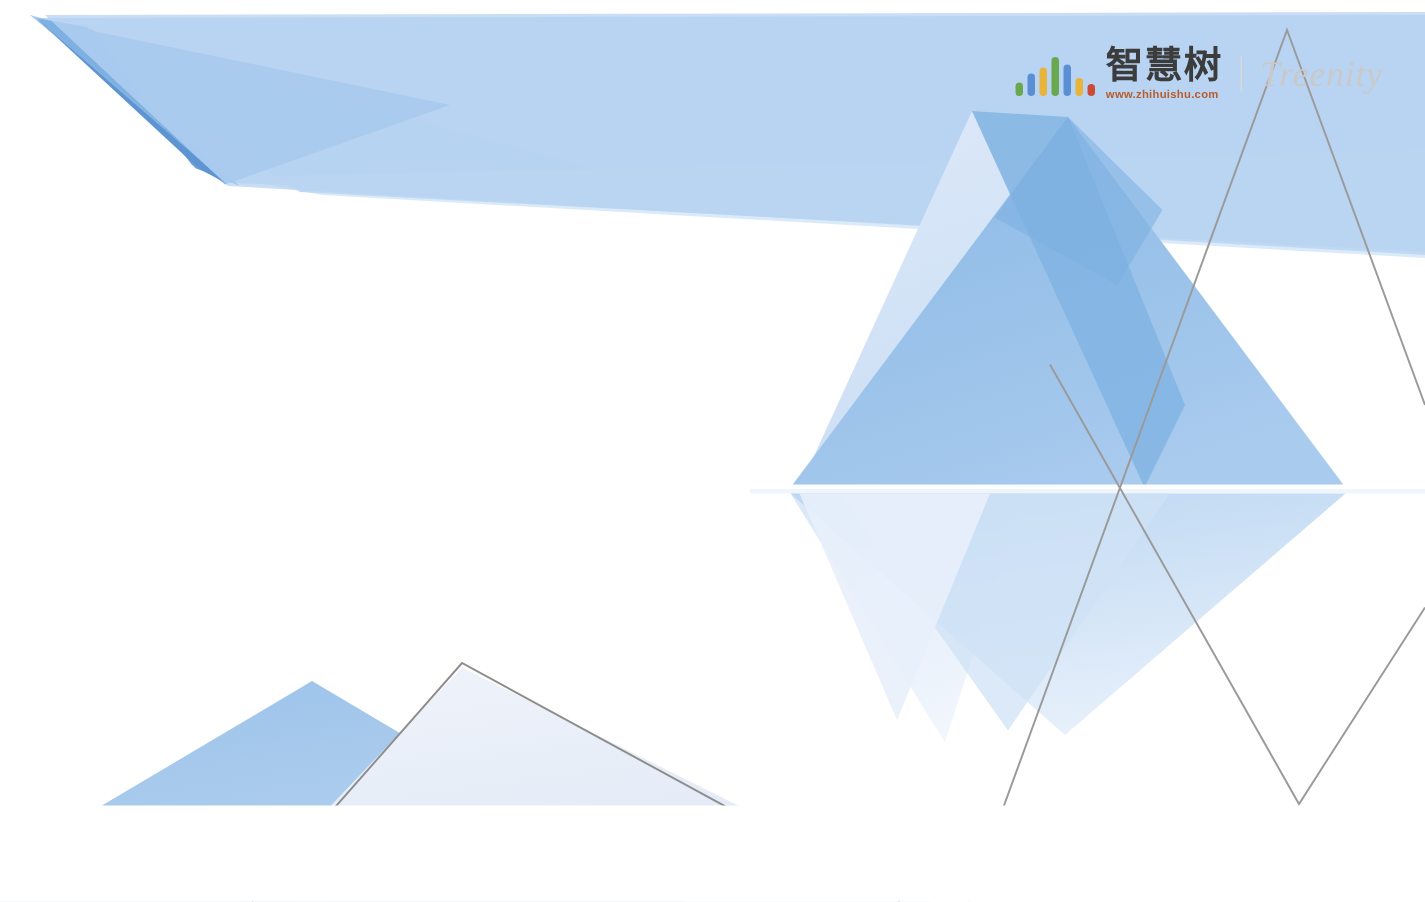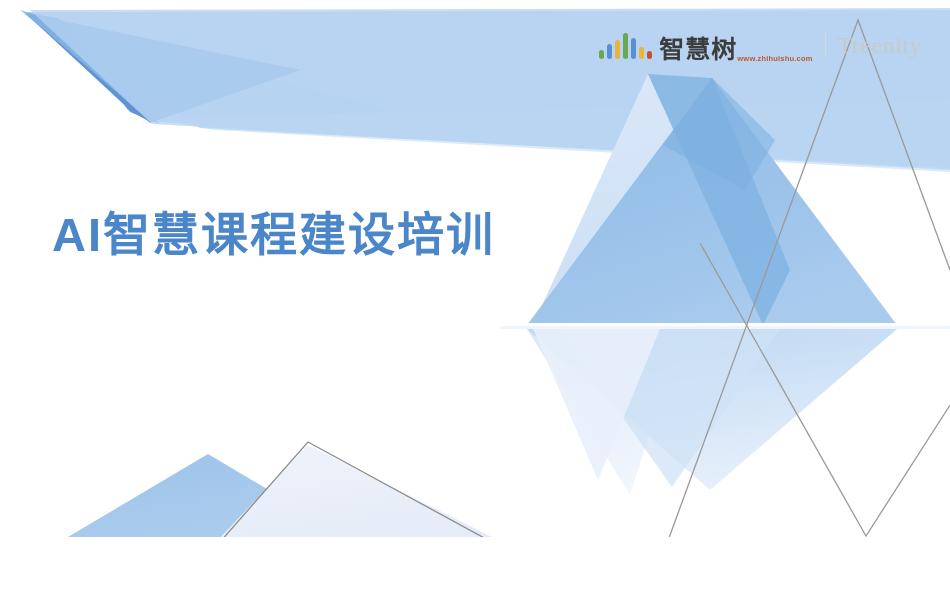--- a/index.html
+++ b/index.html
@@ -64,22 +64,22 @@
     height: 26px;
     padding-bottom: 3px;
   }
   #logo-bars .bar {
     width: 5px;
     border-radius: 2.5px;
   }
 
   #logo-wordmark {
     display: flex;
-    flex-direction: row;
-    align-items: flex-end;
+    flex-direction: column;
+    align-items: flex-start;
     line-height: 1;
   }
   #logo-cn {
     font-size: 25px;
     font-weight: 700;
     color: #3c3c3c;
     letter-spacing: 1px;
     font-family: "Liberation Sans", "DejaVu Sans", sans-serif;
   }
   #logo-url {
@@ -93,20 +93,21 @@
   #logo-divider {
     width: 1px;
     height: 24px;
     background: #d8d8d8;
     margin: 0 5px 6px 5px;
   }
 
   #logo-en {
     font-size: 24px;
     color: #c9c9c9;
+    font-style: italic;
     font-family: "Liberation Serif", "DejaVu Serif", serif;
     letter-spacing: 0.5px;
     padding-bottom: 3px;
   }
 </style>
 </head>
 <body>
 
 <div id="slide" style="background: rgb(255, 255, 255);">
 
@@ -179,23 +180,20 @@
     <polyline points="700,243 866,536 950,405" fill="none" stroke="#9a9a9a" stroke-width="1.3"></polyline>
 
     <polygon points="208,454 -40,601 456,601" fill="url(#gradMtnBlue)"></polygon>
     <polygon points="308,445 160,601 620,601" fill="url(#gradMtnPale)"></polygon>
     <polyline points="168,601 308,442 600,601" fill="none" stroke="#8d8d8d" stroke-width="1.3"></polyline>
 
     <rect x="0" y="537" width="950" height="64" fill="#ffffff"></rect>
 
   </svg>
 
-  <div id="title-block">
-    <h1 id="slide-title" style="color: rgb(74, 134, 200);">AI智慧课程建设培训</h1>
-  </div>
 
   <div id="logo-lockup">
 
     <div id="logo-bars">
         <span class="bar" style="height: 9px; background: rgb(106, 168, 79);"></span>
         <span class="bar" style="height: 15px; background: rgb(91, 143, 212);"></span>
         <span class="bar" style="height: 19px; background: rgb(232, 180, 60);"></span>
         <span class="bar" style="height: 26px; background: rgb(106, 168, 79);"></span>
         <span class="bar" style="height: 21px; background: rgb(91, 143, 212);"></span>
         <span class="bar" style="height: 12px; background: rgb(232, 180, 60);"></span>

